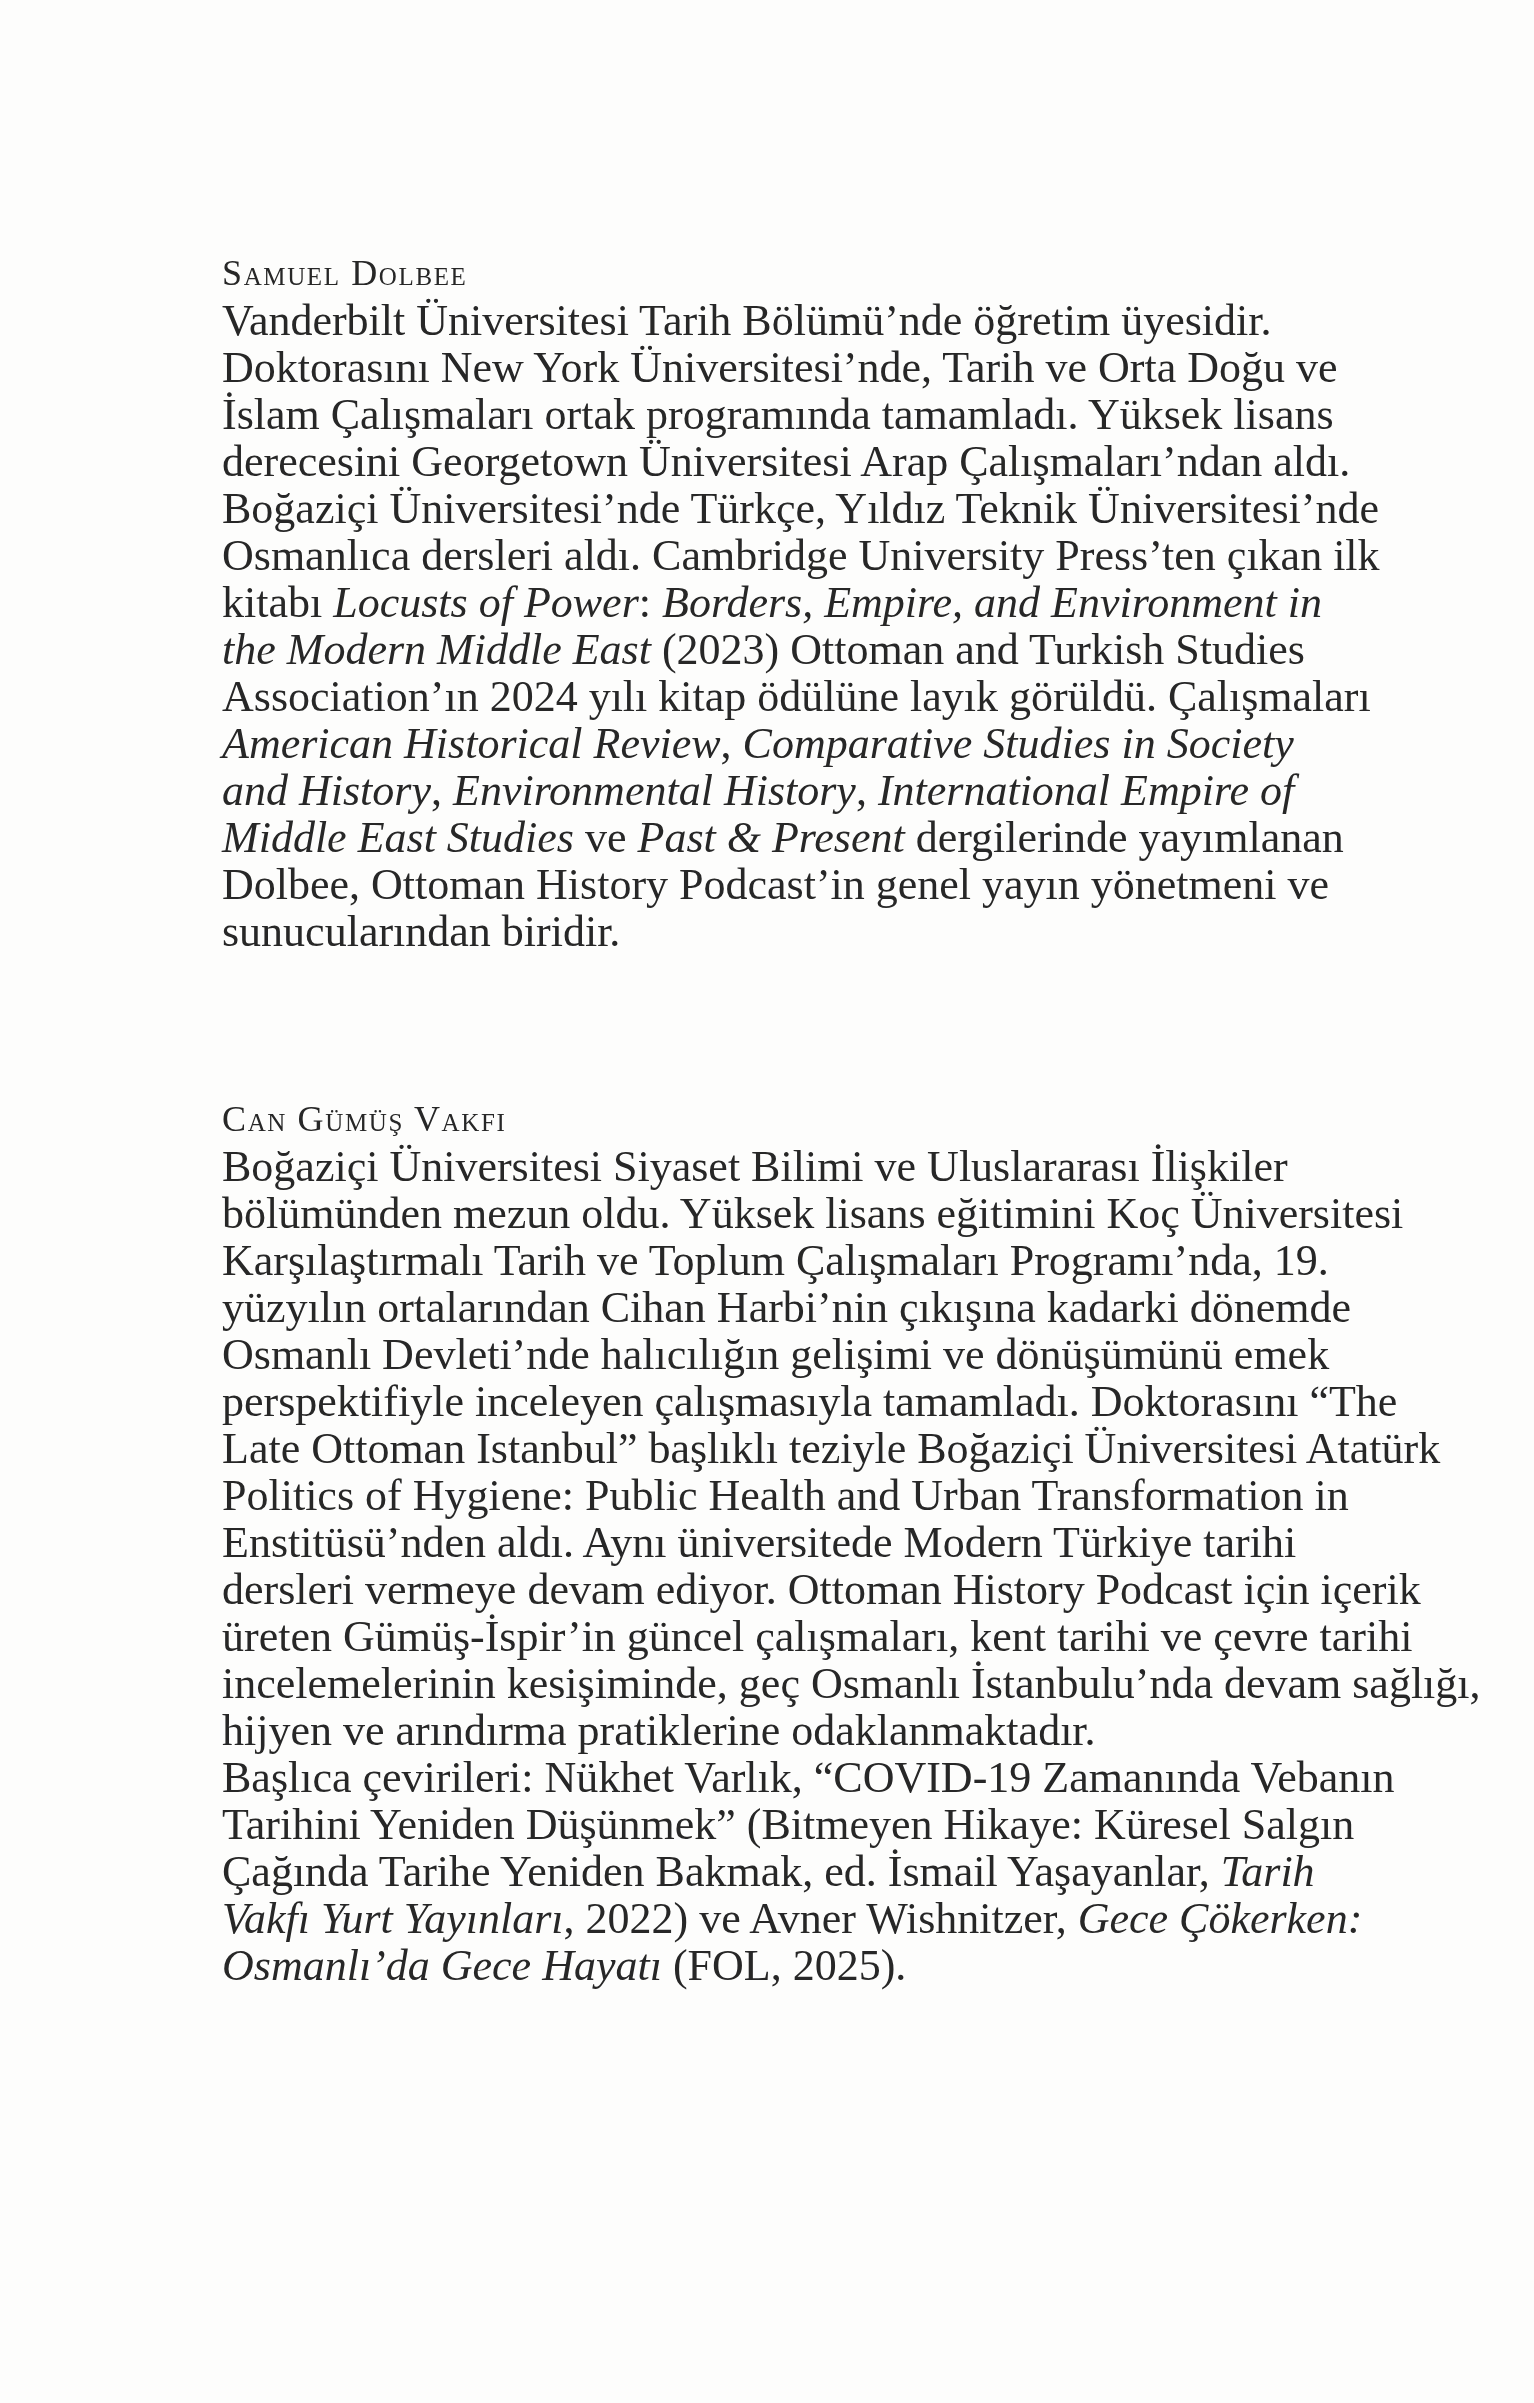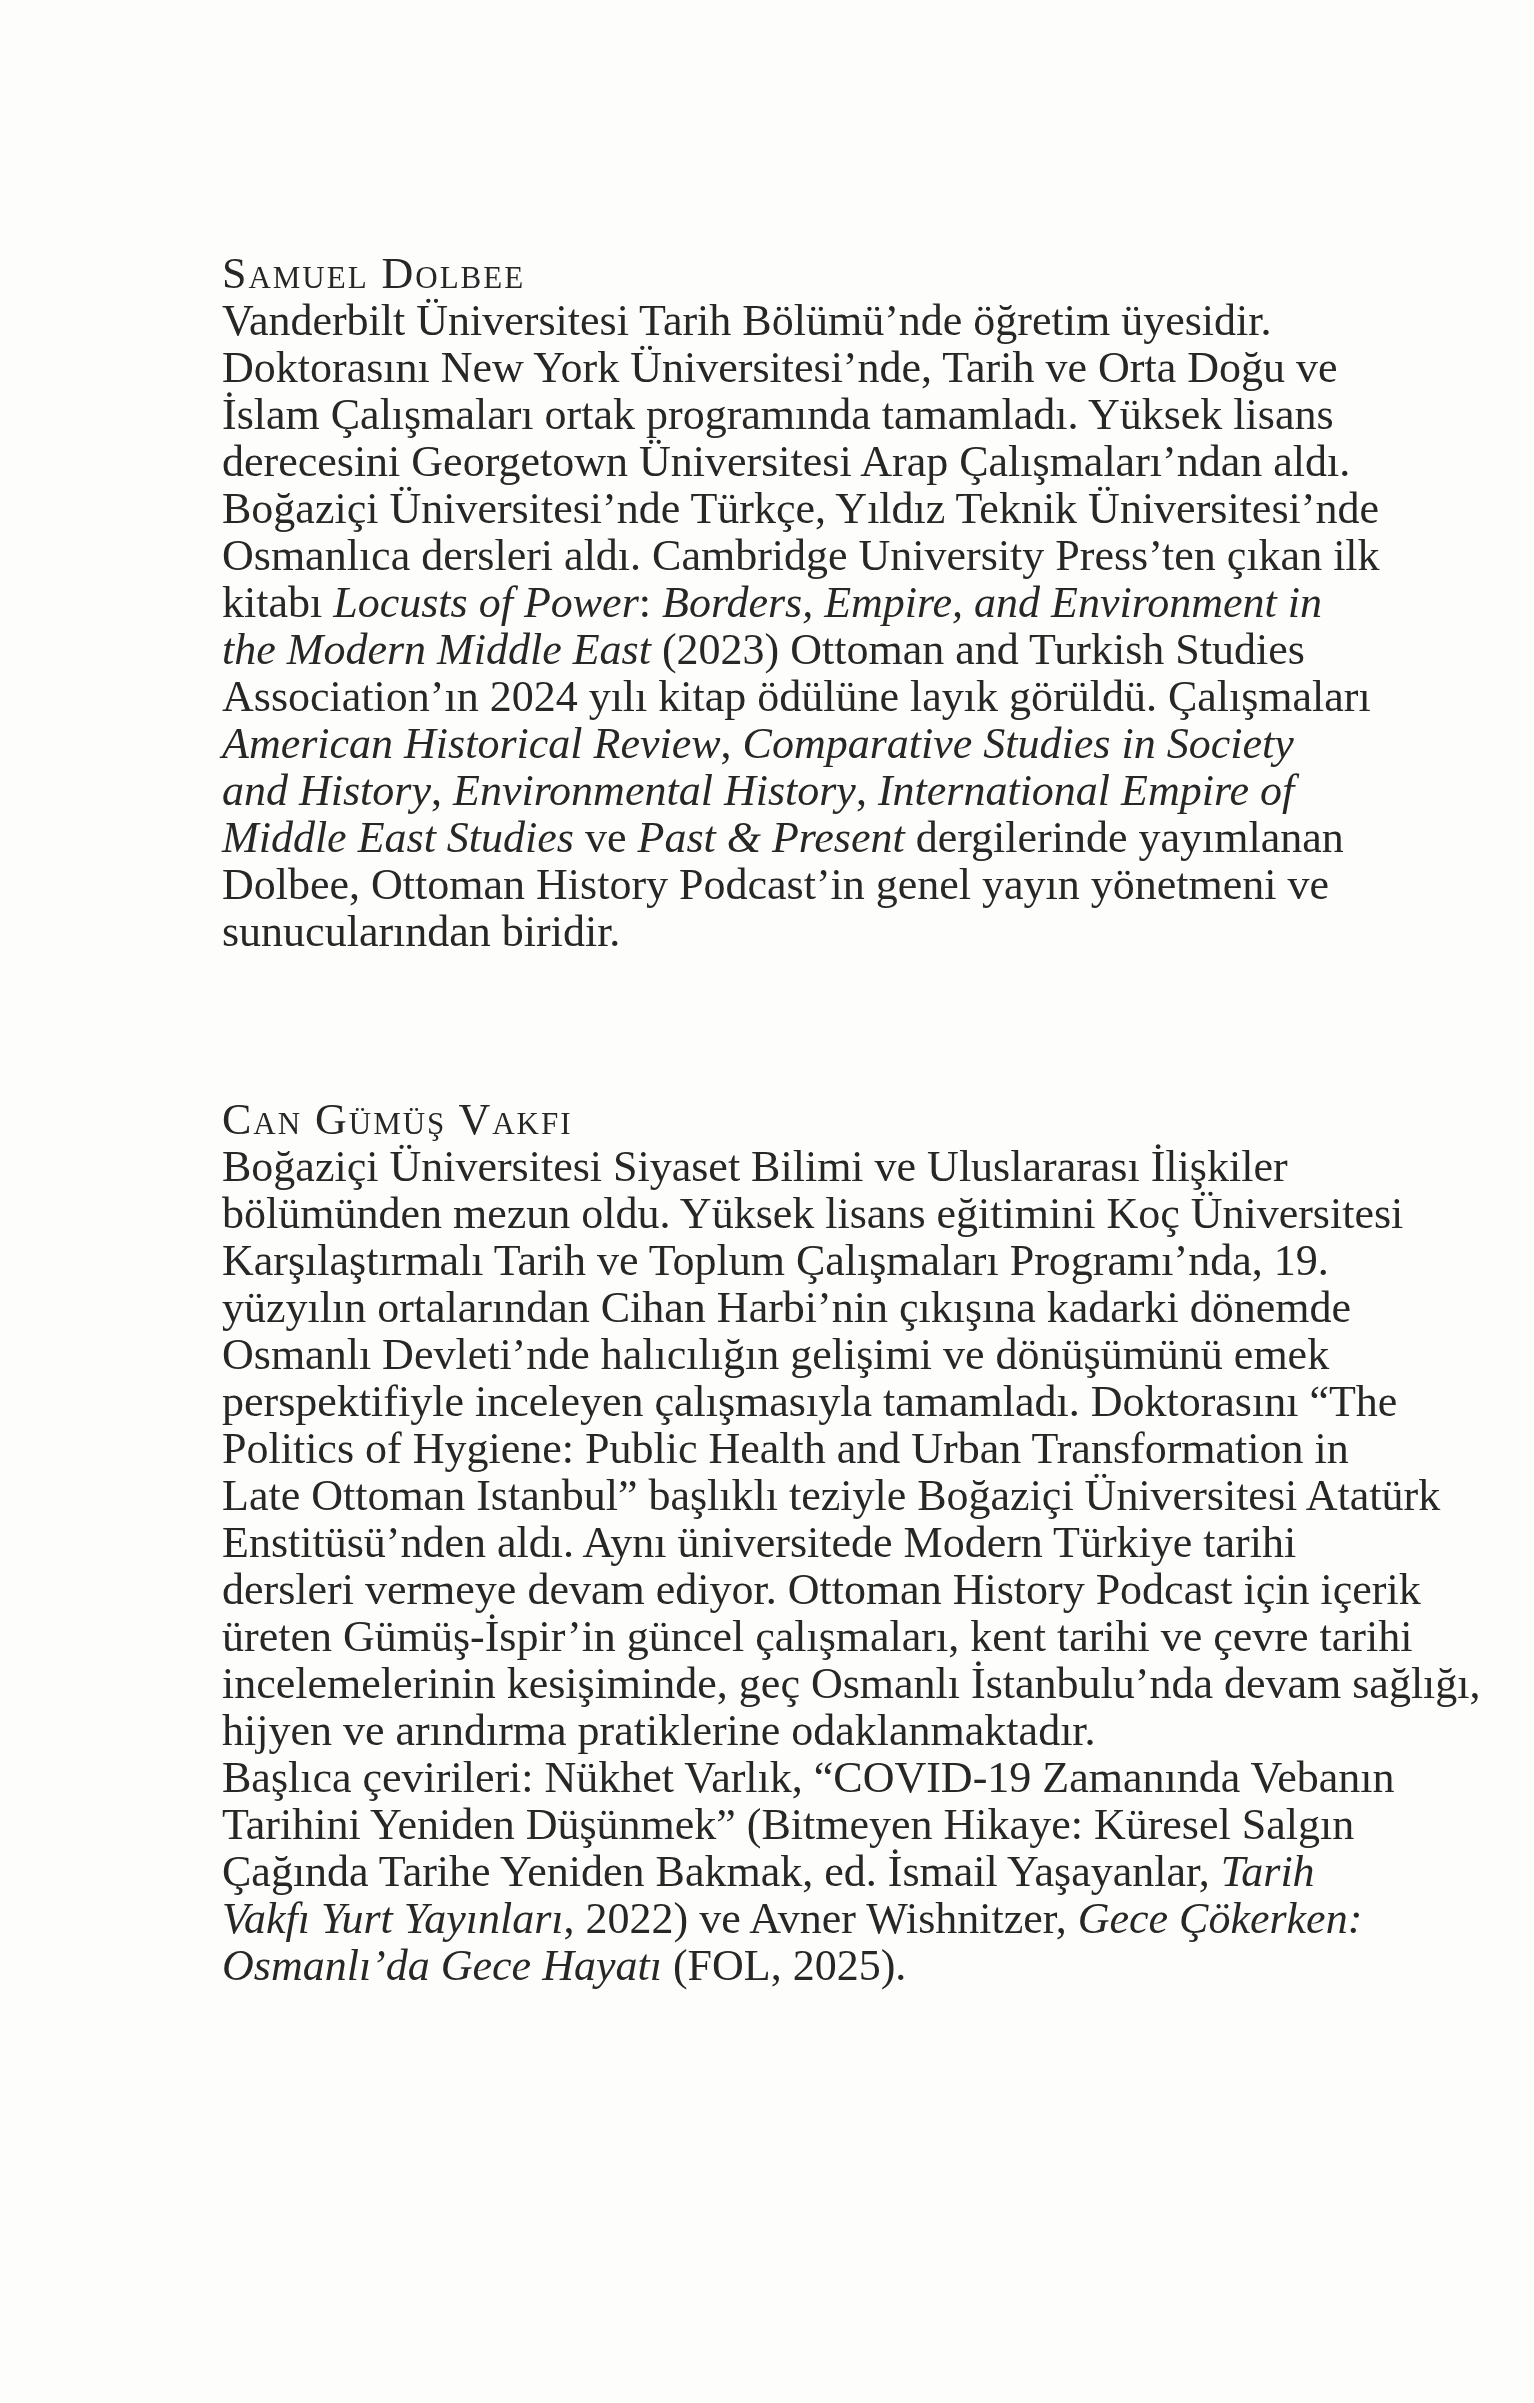--- a/index.html
+++ b/index.html
@@ -15,21 +15,21 @@
     overflow: hidden;
     font-family: "Liberation Serif", "DejaVu Serif", serif;
     color: var(--ink, #272727);
   }
   .text-block {
     position: absolute;
     left: 222px;
     top: 250px;
   }
   .heading {
-    font-size: 44px;
+    font-size: 36px;
     line-height: 47px;
     font-variant: small-caps;
     letter-spacing: 0.045em;
     white-space: pre;
   }
   .line {
     font-size: 44px;
     line-height: 47px;
     white-space: pre;
   }
@@ -70,22 +70,22 @@
 
     <section>
       <div class="heading">Can Gümüş Vakfı</div>
       <div class="bio">
           <div class="line"><span>Boğaziçi Üniversitesi Siyaset Bilimi ve Uluslararası İlişkiler</span></div>
           <div class="line"><span>bölümünden mezun oldu. Yüksek lisans eğitimini Koç Üniversitesi</span></div>
           <div class="line"><span>Karşılaştırmalı Tarih ve Toplum Çalışmaları Programı’nda, 19.</span></div>
           <div class="line"><span>yüzyılın ortalarından Cihan Harbi’nin çıkışına kadarki dönemde</span></div>
           <div class="line"><span>Osmanlı Devleti’nde halıcılığın gelişimi ve dönüşümünü emek</span></div>
           <div class="line"><span>perspektifiyle inceleyen çalışmasıyla tamamladı. Doktorasını “The</span></div>
+          <div class="line"><span>Late Ottoman Istanbul” başlıklı teziyle Boğaziçi Üniversitesi Atatürk</span></div>
           <div class="line"><span>Politics of Hygiene: Public Health and Urban Transformation in</span></div>
-          <div class="line"><span>Late Ottoman Istanbul” başlıklı teziyle Boğaziçi Üniversitesi Atatürk</span></div>
           <div class="line"><span>Enstitüsü’nden aldı. Aynı üniversitede Modern Türkiye tarihi</span></div>
           <div class="line"><span>dersleri vermeye devam ediyor. Ottoman History Podcast için içerik</span></div>
           <div class="line"><span>üreten Gümüş-İspir’in güncel çalışmaları, kent tarihi ve çevre tarihi</span></div>
           <div class="line"><span>incelemelerinin kesişiminde, geç Osmanlı İstanbulu’nda devam sağlığı,</span></div>
           <div class="line"><span>hijyen ve arındırma pratiklerine odaklanmaktadır.</span></div>
           <div class="line"><span>Başlıca çevirileri: Nükhet Varlık, “COVID-19 Zamanında Vebanın</span></div>
           <div class="line"><span>Tarihini Yeniden Düşünmek” (Bitmeyen Hikaye: Küresel Salgın</span></div>
           <div class="line"><span>Çağında Tarihe Yeniden Bakmak, ed. İsmail Yaşayanlar, </span><span class="it">Tarih</span></div>
           <div class="line"><span class="it">Vakfı Yurt Yayınları</span><span>, 2022) ve Avner Wishnitzer, </span><span class="it">Gece Çökerken:</span></div>
           <div class="line"><span class="it">Osmanlı’da Gece Hayatı</span><span> (FOL, 2025).</span></div>

